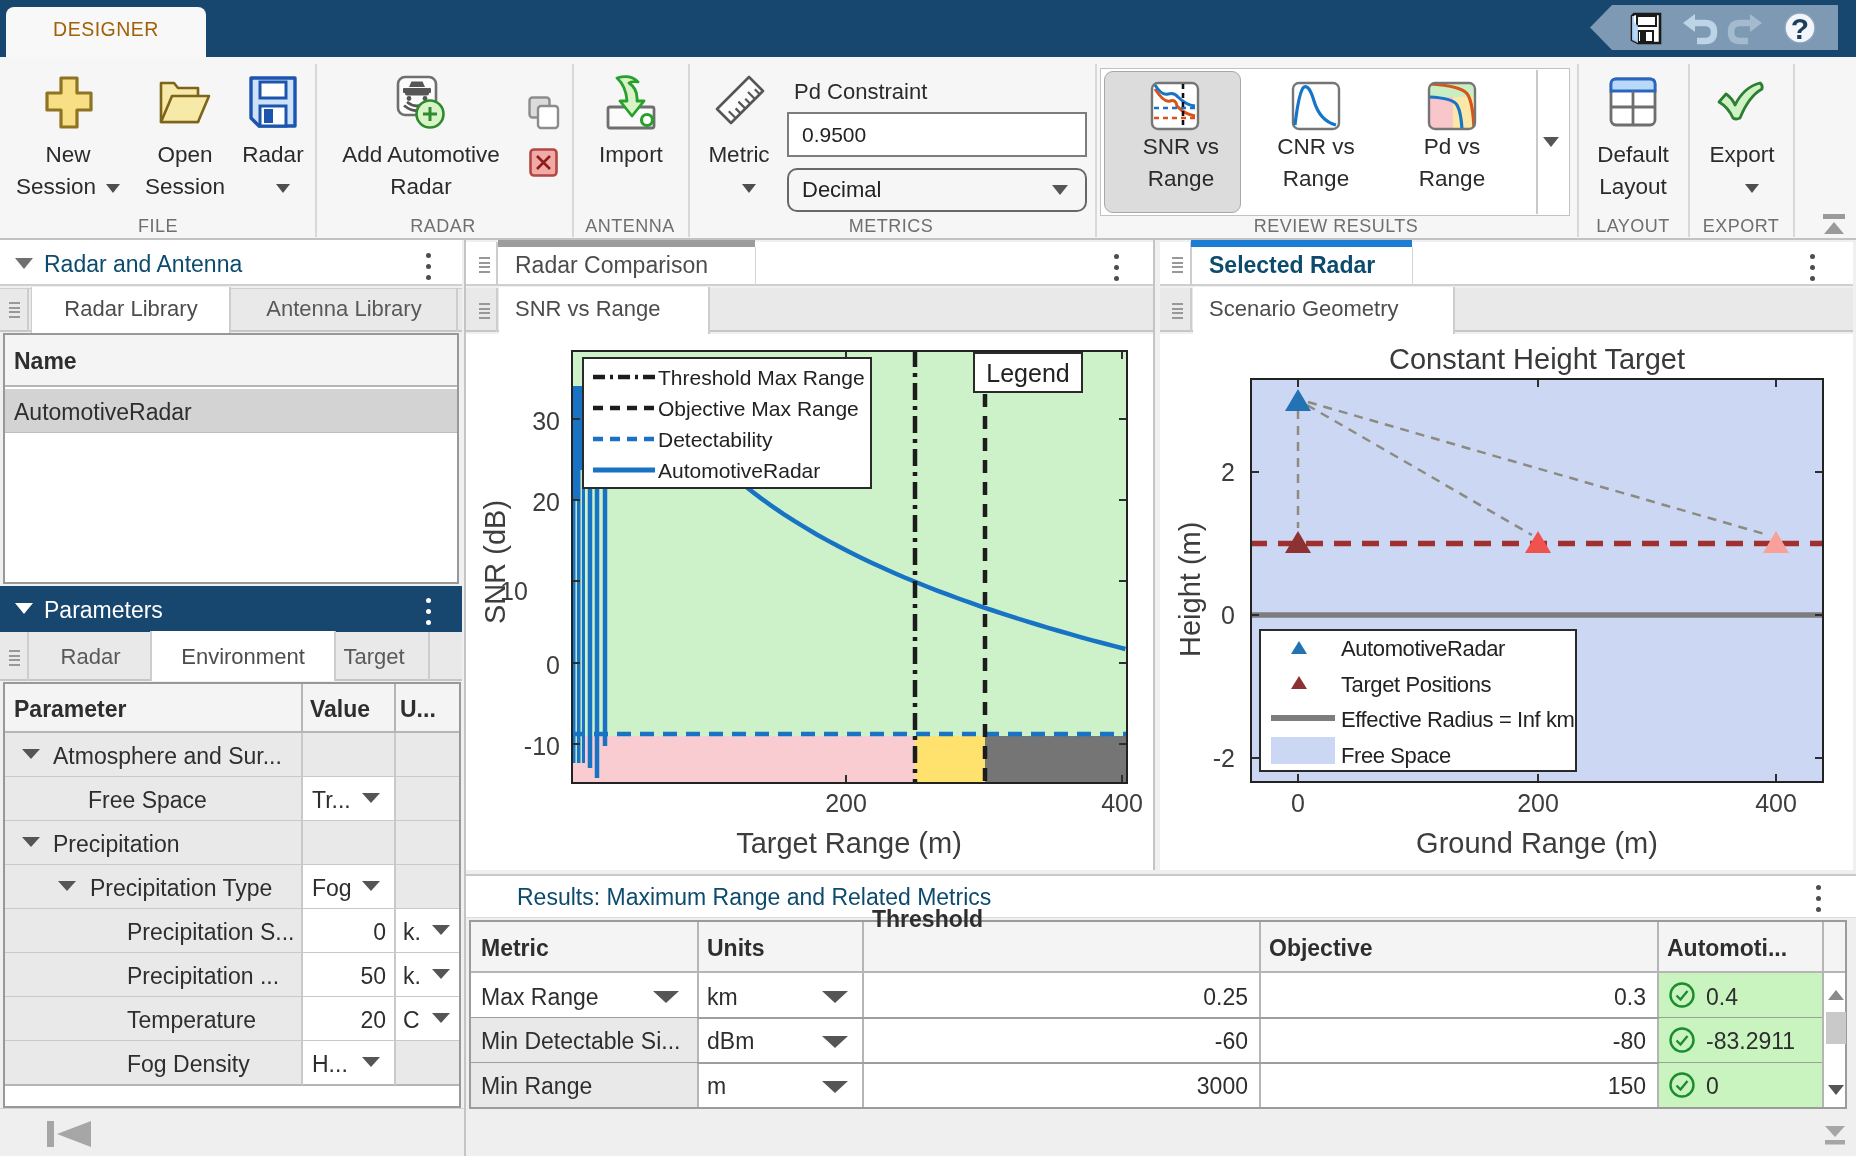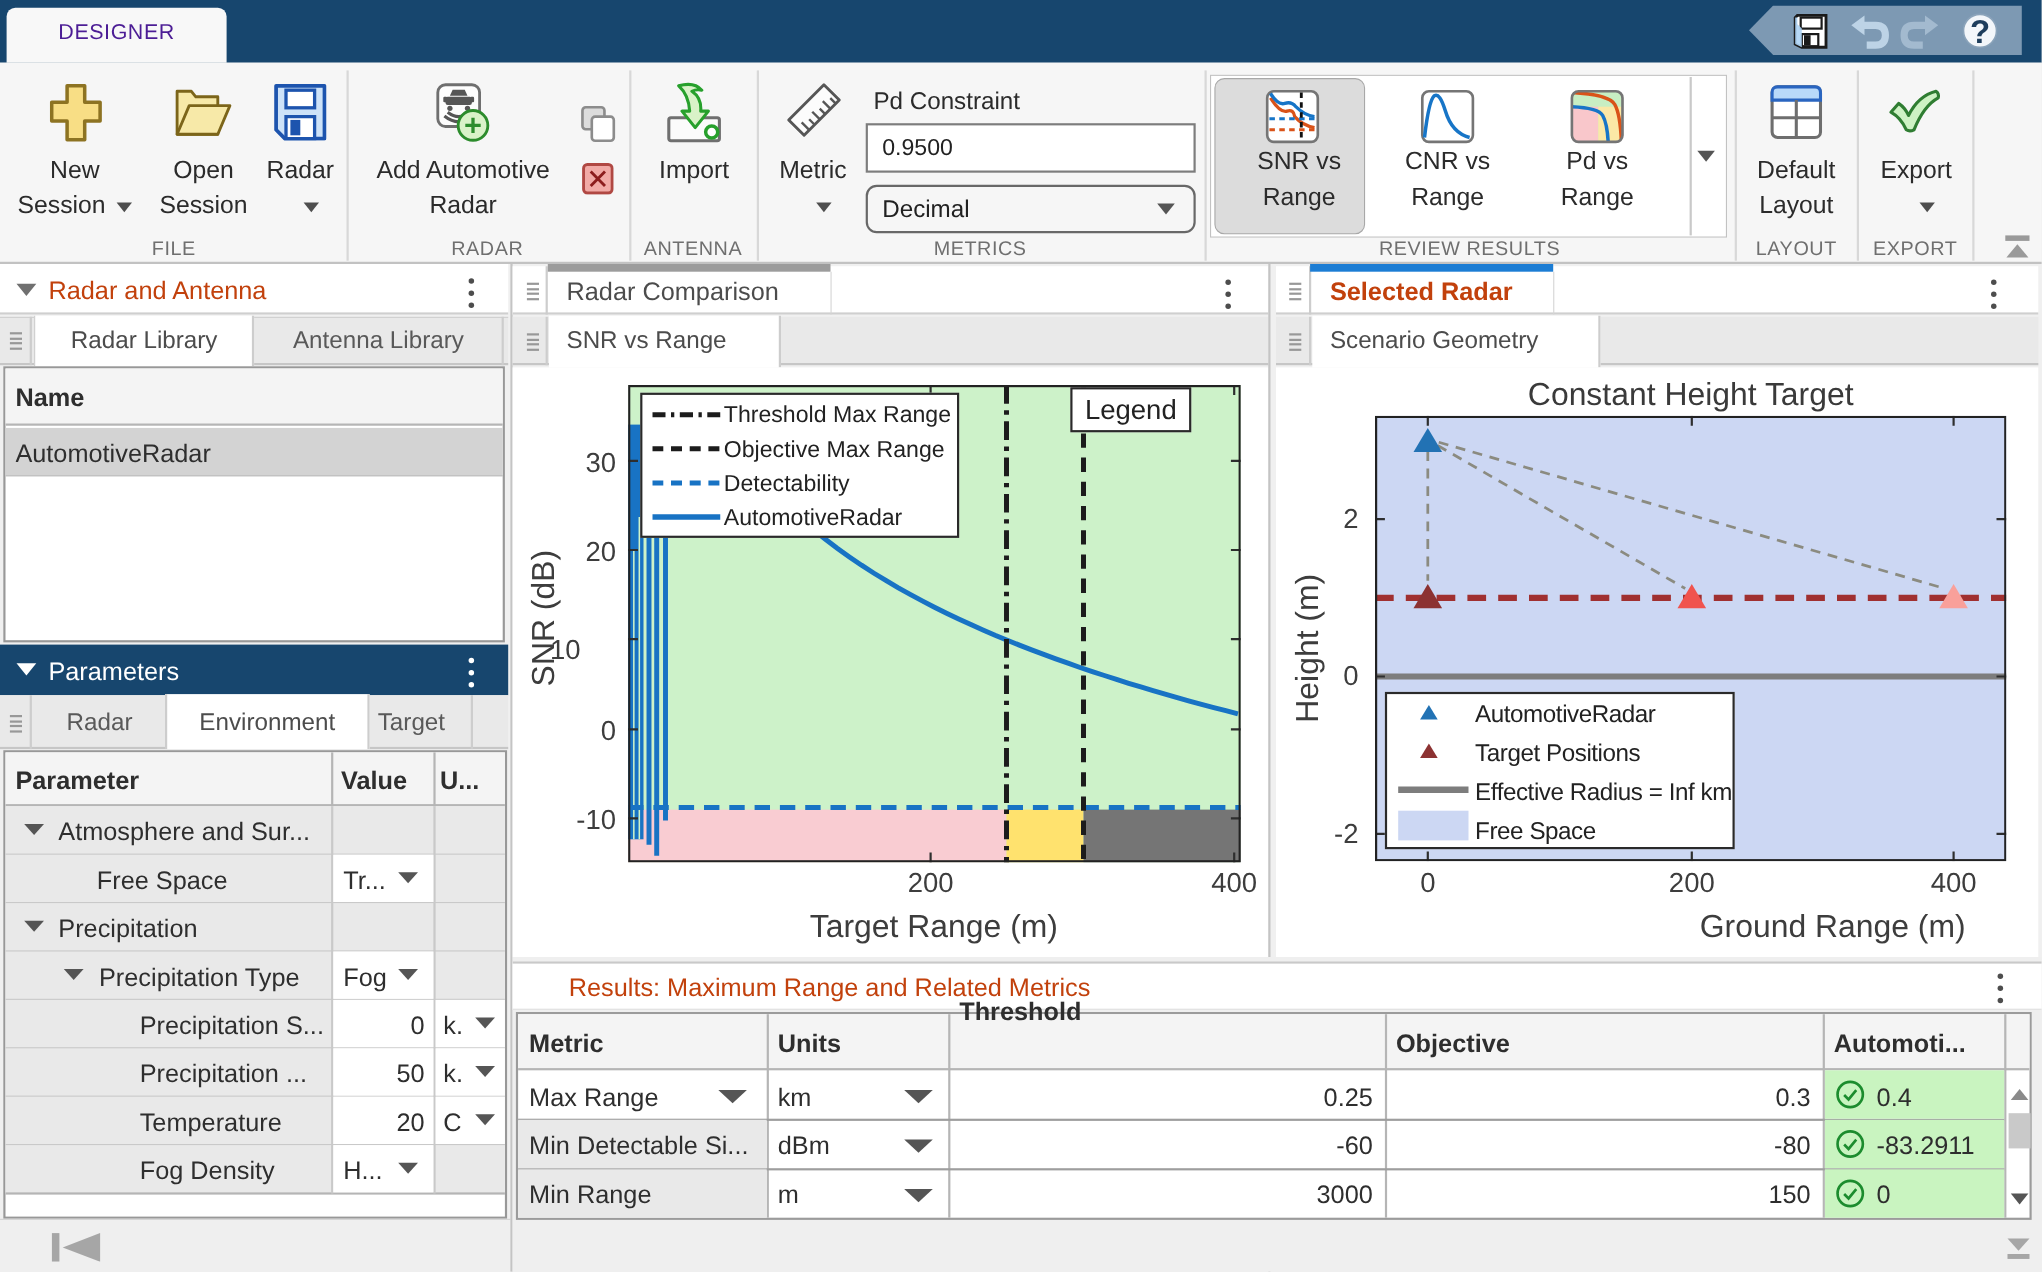--- a/index.html
+++ b/index.html
@@ -3,35 +3,35 @@
 <meta charset="utf-8">
 <style>
 *{margin:0;padding:0;box-sizing:border-box;}
 html,body{width:1856px;height:1156px;overflow:hidden;background:#f0f0f0;font-family:"Liberation Sans",sans-serif;}
 .abs{position:absolute;}
 .nav{background:#17466e;}
 .lbl{font-size:22.5px;color:#2b2b2b;text-align:center;line-height:32px;white-space:nowrap;}
 .grplbl{font-size:18px;color:#6f6f6f;text-align:center;white-space:nowrap;letter-spacing:0.5px;}
 .sep{width:2px;background:#d8d8d8;top:64px;height:173px;}
 .tabtxt{font-size:22px;color:#4c4c4c;white-space:nowrap;}
-.hdrtxt{font-size:23px;color:#c2410c;white-space:nowrap;}
+.hdrtxt{font-size:23px;color:#0c4a6e;white-space:nowrap;}
 .dots{width:5px;height:5px;border-radius:50%;background:#4d4d4d;position:absolute;left:0;}
 .celltxt{font-size:23px;color:#2e2e2e;white-space:nowrap;overflow:hidden;}
 .dd{width:0;height:0;border-left:8px solid transparent;border-right:8px solid transparent;border-top:10px solid #555;position:absolute;}
 .ddr{width:0;height:0;border-left:7px solid transparent;border-right:7px solid transparent;border-top:9px solid #4e4e4e;display:inline-block;vertical-align:middle;margin-left:10px;}
 .ham{position:absolute;}
 .ham div{height:2px;background:#989898;margin-bottom:2.5px;width:11px;}
 .tick{font-size:25px;color:#3d3d3d;white-space:nowrap;}
 </style>
 </head>
 <body>
 
 <div class="abs nav" style="left:0;top:0;width:1856px;height:57px;"></div>
 <div class="abs" style="left:6px;top:7px;width:200px;height:50px;background:#f8f8f8;border-radius:8px 8px 0 0;"></div>
-<div class="abs" style="left:6px;top:18px;width:200px;height:30px;font-size:19.5px;color:#4c1d95;text-align:center;letter-spacing:0.5px;">DESIGNER</div>
+<div class="abs" style="left:6px;top:18px;width:200px;height:30px;font-size:19.5px;color:#a16207;text-align:center;letter-spacing:0.5px;">DESIGNER</div>
 
 <svg class="abs" style="left:1590px;top:5px;" width="250" height="46">
 <polygon points="22,0 248,0 248,45 22,45 0,22.5" fill="#7d99b3"></polygon>
 
 <g transform="translate(40,7)">
 <path d="M2,4 L2,28 L8,31 L30,31 L30,2 L4,2 Z" fill="#fff" stroke="#1a1a1a" stroke-width="2.6"></path>
 <rect x="7" y="4" width="19" height="10" fill="#fff" stroke="#1a1a1a" stroke-width="2"></rect>
 <rect x="8" y="19" width="15" height="11" fill="#fff" stroke="#1a1a1a" stroke-width="2"></rect>
 <rect x="10" y="20" width="6" height="9" fill="#1a1a1a"></rect>
 <path d="M2,4 L2,28 L8,31 L8,14 L4,10 L4,4 Z" fill="#aed4f5" opacity="0.9"></path>
@@ -457,21 +457,21 @@
 
 <div class="abs tick" style="left:1185px;top:458px;width:50px;text-align:right;">2</div>
 <div class="abs tick" style="left:1185px;top:601px;width:50px;text-align:right;">0</div>
 <div class="abs tick" style="left:1185px;top:744px;width:50px;text-align:right;">-2</div>
 <div class="abs tick" style="left:1258px;top:789px;width:80px;text-align:center;">0</div>
 <div class="abs tick" style="left:1498px;top:789px;width:80px;text-align:center;">200</div>
 <div class="abs tick" style="left:1736px;top:789px;width:80px;text-align:center;">400</div>
 <div class="abs" style="left:1190px;top:657px;width:0;height:0;">
     <div style="transform:rotate(-90deg) translate(-50%,-50%);transform-origin:0 0;font-size:29px;color:#3d3d3d;white-space:nowrap;">Height (m)</div>
   </div>
-<div class="abs" style="left:1287px;top:827px;width:500px;text-align:right;font-size:29px;color:#3d3d3d;">Ground Range (m)</div>
+<div class="abs" style="left:1287px;top:827px;width:500px;text-align:center;font-size:29px;color:#3d3d3d;">Ground Range (m)</div>
 
 <div class="abs" style="left:466px;top:870px;width:1390px;height:286px;background:#efefef;"></div>
 <div class="abs" style="left:466px;top:874px;width:1390px;height:44px;background:#fff;border-top:2px solid #c9c9c9;border-bottom:1px solid #dcdcdc;"></div>
 <div class="abs hdrtxt" style="left:517px;top:884px;">Results: Maximum Range and Related Metrics</div>
 <div class="abs" style="left:1816px;top:885px;width:5px;height:30px;">
     <div class="dots" style="top:0;"></div>
     <div class="dots" style="top:11px;"></div>
     <div class="dots" style="top:22px;"></div>
   </div>
 

